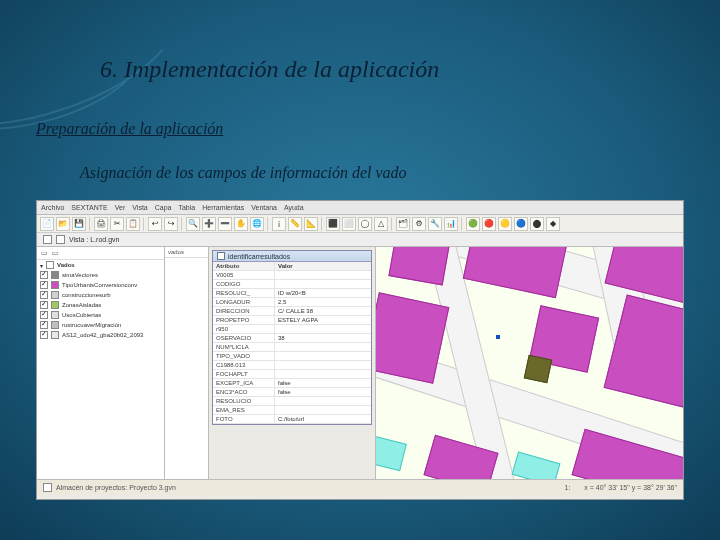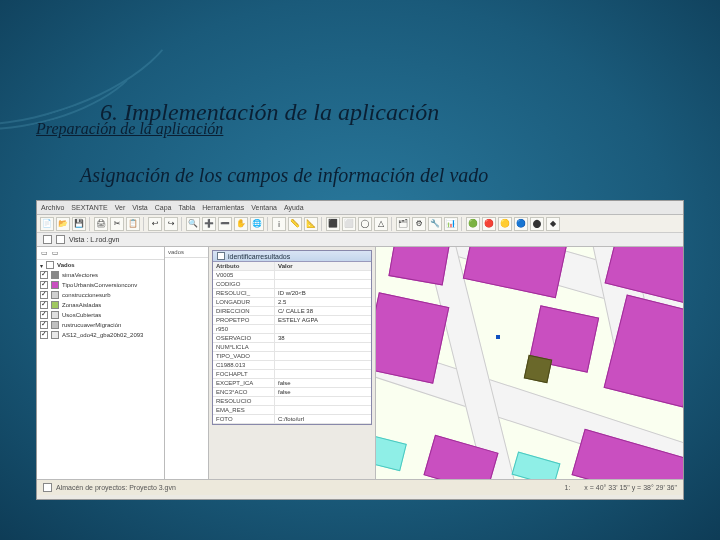--- a/index.html
+++ b/index.html
@@ -6,23 +6,23 @@
   body {
     width: 720px; height: 540px;
     background: radial-gradient(ellipse 900px 700px at 50% 45%, #2a7a9e 0%, #1a5a7a 35%, #0d3a54 60%, #041e30 85%, #000a14 100%);
     font-family: Georgia, 'Times New Roman', serif;
     position: relative; overflow: hidden;
   }
   .swirl { position:absolute; top:-40px; left:-60px; width:260px; height:220px; opacity:0.2; pointer-events:none; }
   .swirl::before, .swirl::after { content:""; position:absolute; border:2px solid #6fbfd9; border-radius:50%; }
   .swirl::before { width:280px; height:120px; top:30px; left:-40px; transform:rotate(-18deg); border-color:transparent transparent #6fbfd9 transparent; }
   .swirl::after { width:220px; height:90px; top:70px; left:-20px; transform:rotate(-14deg); border-color:transparent transparent #6fbfd9 transparent; }
-  .slide-title { position:absolute; top:56px; left:100px; color:#0a1f33; font-size:24px; font-style:italic;margin-top:43px; }
+  .slide-title { position:absolute; top:56px; left:100px; color:#0a1f33; font-size:24px; font-style:italic; }
   .section-title { position:absolute; top:120px; left:36px; color:#0a1f33; font-size:16px; font-style:italic; text-decoration:underline; }
-  .subtitle { position:absolute; top:164px; left:80px; color:#0a1f33; font-size:20px; font-style:italic; }
+  .subtitle { position:absolute; top:164px; left:80px; color:#0a1f33; font-size:16px; font-style:italic; }
   .screenshot { position:absolute; top:200px; left:36px; width:648px; height:300px; background:#eceae4; border:1px solid #999; font-family:Tahoma,Arial,sans-serif; font-size:7px; color:#333; }
   .menubar { height:14px; background:#e8e8e8; border-bottom:1px solid #bbb; display:flex; align-items:center; padding:0 4px; gap:7px; font-size:7px; color:#444; }
   .toolbar { height:18px; background:#f2f0ea; border-bottom:1px solid #ccc; display:flex; align-items:center; padding:0 3px; gap:2px; }
   .tbtn { width:14px; height:14px; background:#fafaf6; border:1px solid #c8c8c0; display:flex; align-items:center; justify-content:center; font-size:8px; }
   .tsep { width:2px; height:14px; border-left:1px solid #ccc; margin:0 1px; }
   .doctab { height:14px; display:flex; align-items:center; padding-left:6px; gap:4px; background:#eee; border-bottom:1px solid #bbb; }
   .doctab span.icon { width:9px; height:9px; background:#fff; border:1px solid #888; display:inline-block; }
   .workarea { display:flex; height:232px; }
   .toc { width:128px; background:#fff; border-right:1px solid #bbb; overflow:hidden; }
   .toc-head { display:flex; gap:4px; padding:2px 4px; border-bottom:1px solid #ddd; font-size:7px; color:#555; }

